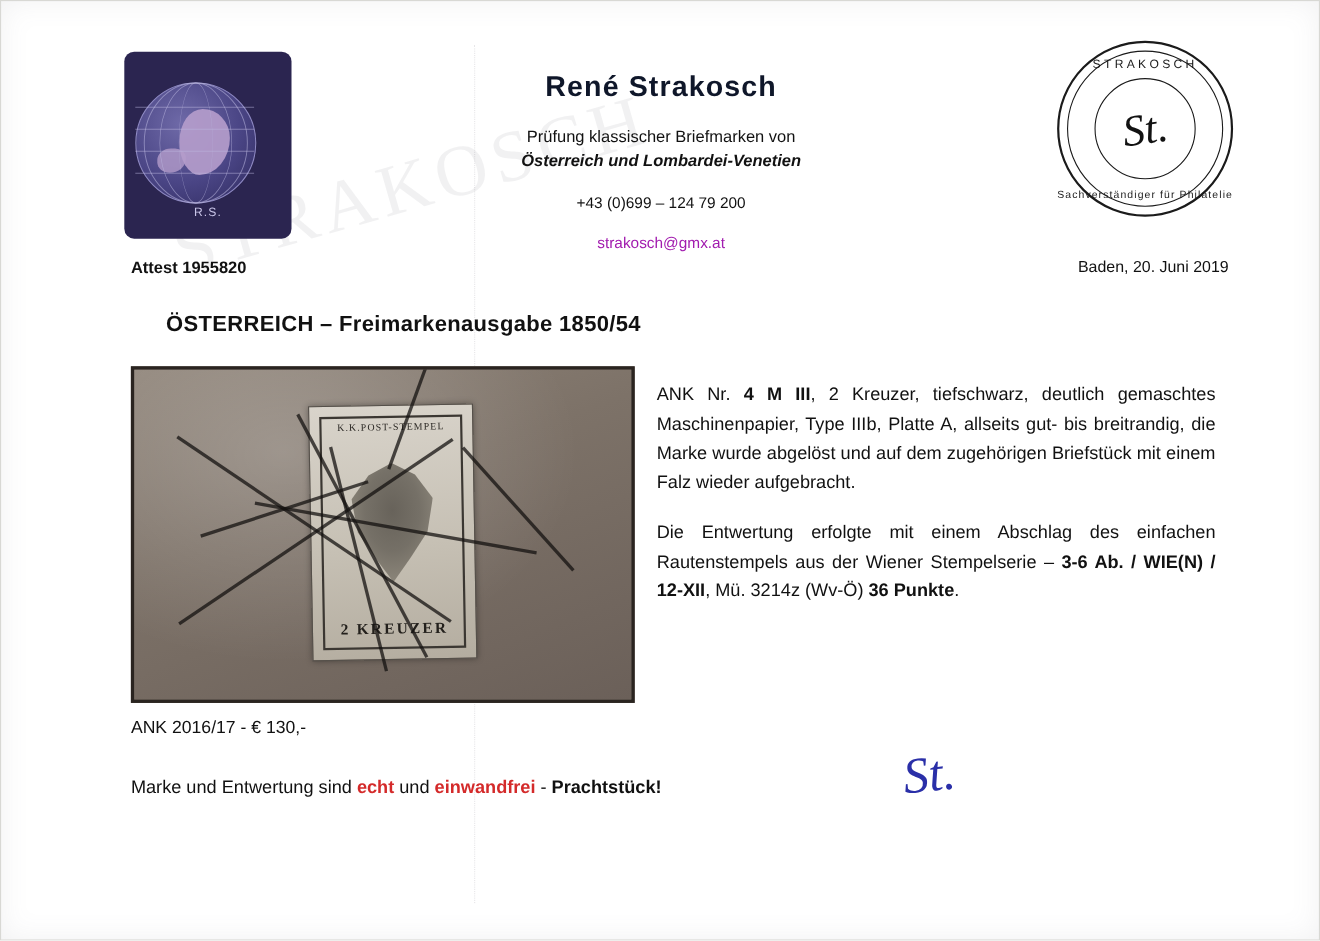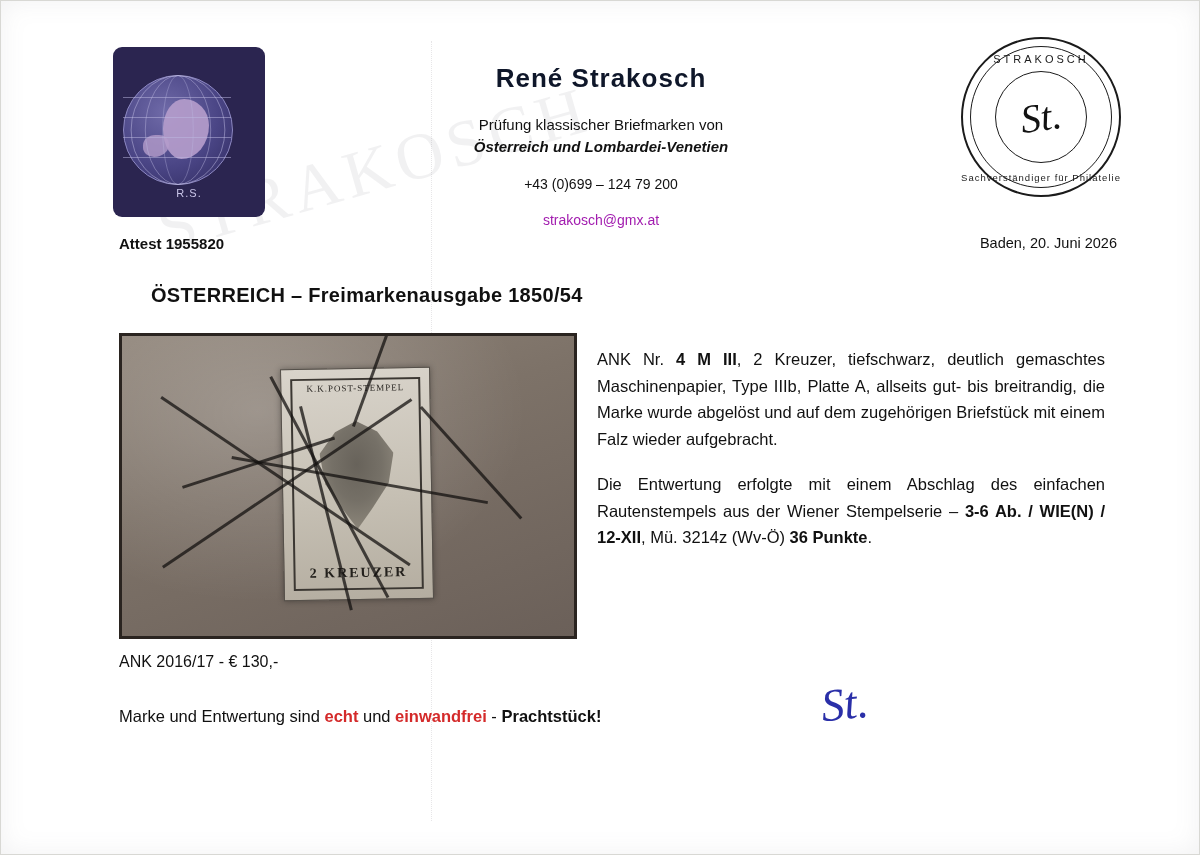--- a/index.html
+++ b/index.html
@@ -400,21 +400,21 @@
     <div class="handstamp">
       <div class="hs-ring"></div>
       <div class="hs-ring2"></div>
       <div class="hs-inner"></div>
       <div class="hs-top">STRAKOSCH</div>
       <div class="hs-bottom">Sachverständiger für Philatelie</div>
       <div class="hs-sig">St.</div>
     </div>
 
     <div class="attest-no">Attest 1955820</div>
-    <div class="place-date">Baden, 20. Juni 2026</div>
+    <div class="place-date">Baden, 20. Juni 2019</div>
   </div>
 
   <div class="doc-title">ÖSTERREICH – Freimarkenausgabe 1850/54</div>
 
   <div class="stamp-frame">
     <div class="cover-paper"></div>
     <div class="stamp">
       <div class="stamp-inner"></div>
       <div class="stamp-top-text">K.K.POST-STEMPEL</div>
       <div class="eagle"></div>

